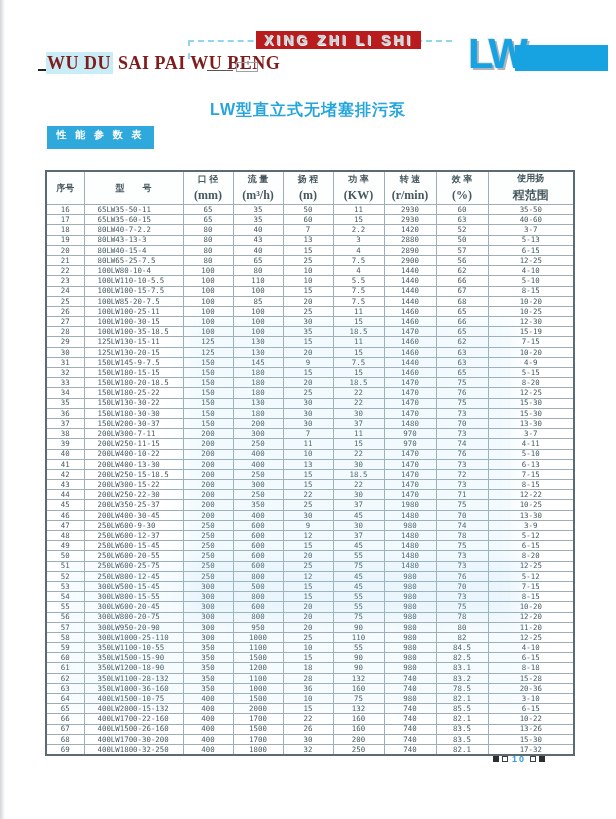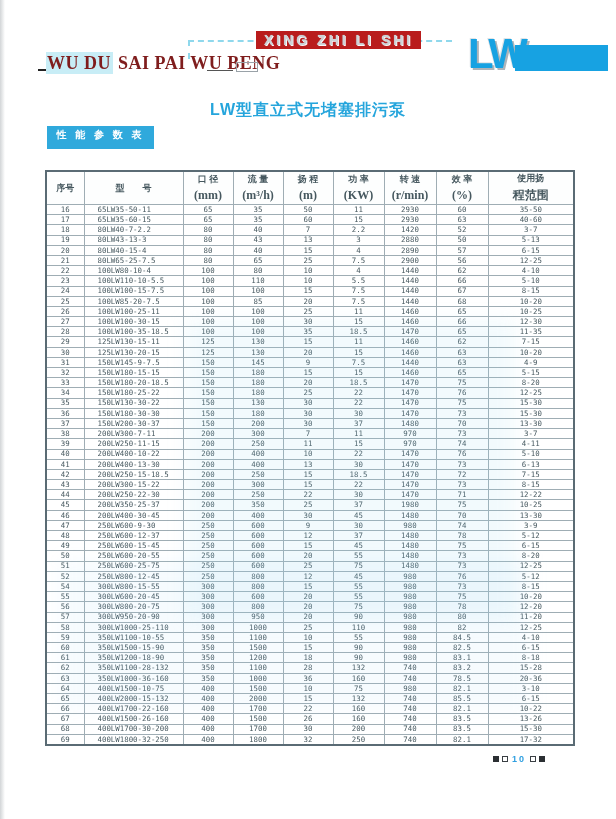--- a/index.html
+++ b/index.html
@@ -268,21 +268,21 @@
           </tr>
           <tr>
             <td>28</td>
             <td class="model">100LW100-35-18.5</td>
             <td>100</td>
             <td>100</td>
             <td>35</td>
             <td>18.5</td>
             <td>1470</td>
             <td>65</td>
-            <td>11-35</td>
+            <td>15-19</td>
           </tr>
           <tr>
             <td>29</td>
             <td class="model">125LW130-15-11</td>
             <td>125</td>
             <td>130</td>
             <td>15</td>
             <td>11</td>
             <td>1460</td>
             <td>62</td>
@@ -535,20 +535,31 @@
             <td class="model">250LW800-12-45</td>
             <td>250</td>
             <td>800</td>
             <td>12</td>
             <td>45</td>
             <td>980</td>
             <td>76</td>
             <td>5-12</td>
           </tr>
           <tr>
+            <td>53</td>
+            <td class="model">300LW500-15-45</td>
+            <td>300</td>
+            <td>500</td>
+            <td>15</td>
+            <td>45</td>
+            <td>980</td>
+            <td>70</td>
+            <td>7-15</td>
+          </tr>
+          <tr>
             <td>54</td>
             <td class="model">300LW800-15-55</td>
             <td>300</td>
             <td>800</td>
             <td>15</td>
             <td>55</td>
             <td>980</td>
             <td>73</td>
             <td>8-15</td>
           </tr>

